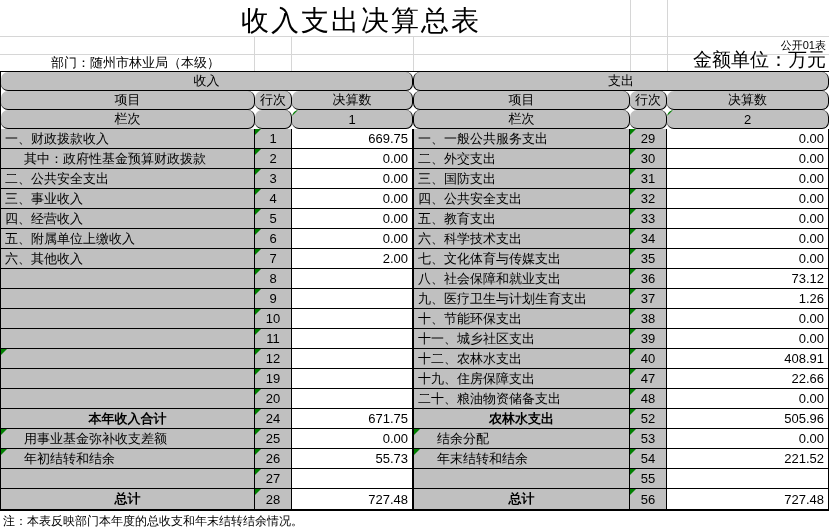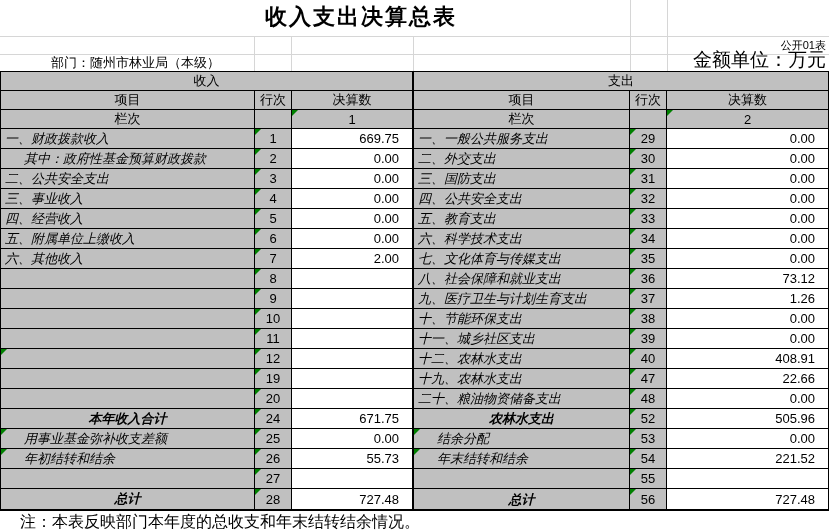--- a/index.html
+++ b/index.html
@@ -12,54 +12,54 @@
   .screen{
     position:relative;width:829px;height:532px;background:#fff;overflow:hidden;
     font-family:"Liberation Sans","DejaVu Sans",sans-serif;color:#000;
   }
   
   .gl{position:absolute;background:var(--grid);}
   .glh{left:0;width:829px;height:1px;}
   .glv{width:1px;}
   .title{
     position:absolute;top:2px;left:0;width:722px;height:34px;
-    text-align:center;font-size:22px;font-weight:bold;letter-spacing:2px;
+    text-align:center;font-size:28px;font-weight:normal;letter-spacing:2px;
     white-space:nowrap;
   }
   .sheet-label{position:absolute;top:37px;right:3px;font-size:11px;line-height:17px;}
   .dept{position:absolute;top:55px;left:3px;font-size:13px;line-height:16px;margin-left:48px;}
   .unit{position:absolute;top:52px;right:3px;font-size:19px;line-height:16px;}
   
   .table{
     position:absolute;top:71px;left:0;width:829px;height:440px;
     box-sizing:border-box;background:#fff;
     border:1px solid var(--border);border-bottom-width:2px;border-right:none;
     display:grid;
     grid-template-columns:254px 37px 121px 217px 37px 162px;
     grid-template-rows:19px 19px 19px repeat(19,20px);
   }
   .cell{
     position:relative;box-sizing:border-box;overflow:hidden;white-space:nowrap;
     border-right:1px solid var(--border);border-bottom:1px solid var(--border);
     display:flex;align-items:center;font-size:13px;
   }
   .span3{grid-column:span 3;}
-  .hdr{background:var(--fill);justify-content:center;}
-  .lbl{background:var(--fill);justify-content:flex-start;padding-left:4px;font-style:italic;}
+  .hdr{background:var(--fill);justify-content:center;border-radius:7px;}
+  .lbl{background:var(--fill);justify-content:flex-start;padding-left:4px;}
   .lbl.ind{padding-left:23px;}
   .lbl.tot{justify-content:center;padding-left:0;font-weight:bold;}
   .line{background:var(--fill);justify-content:center;}
-  .val{background:#fff;justify-content:flex-end;padding-right:13px;}
-  .dl{border-left:1px solid var(--border);align-items:flex-end;}
+  .val{background:#fff;justify-content:flex-end;padding-right:4px;}
+  .dl{border-left:1px solid var(--border);}
   .lastrow{border-bottom:none;}
   .tri{
     position:absolute;left:0;top:0;width:0;height:0;
     border-top:6px solid var(--marker);border-right:6px solid transparent;
   }
-  .note{position:absolute;top:514px;left:20px;font-size:16px;line-height:15px;}
+  .note{position:absolute;top:514px;left:3px;font-size:12px;line-height:15px;}
 </style>
 </head>
 <body>
 
 <div class="screen">
 
   <div class="gl glh" style="top:36px"></div>
   <div class="gl glh" style="top:54px"></div>
   <div class="gl glv" style="left:630px;top:0;height:71px"></div>
   <div class="gl glv" style="left:667px;top:0;height:71px"></div>
@@ -335,21 +335,21 @@
       <div class="cell val">
         <span>408.91</span>
       </div>
       <div class="cell lbl"></div>
       <div class="cell line">
         <span>19</span>
         <i class="tri"></i>
       </div>
       <div class="cell val"></div>
       <div class="cell lbl dl">
-        <span>十九、农林水支出</span>
+        <span>十九、住房保障支出</span>
       </div>
       <div class="cell line">
         <span>47</span>
         <i class="tri"></i>
       </div>
       <div class="cell val">
         <span>22.66</span>
       </div>
       <div class="cell lbl"></div>
       <div class="cell line">

